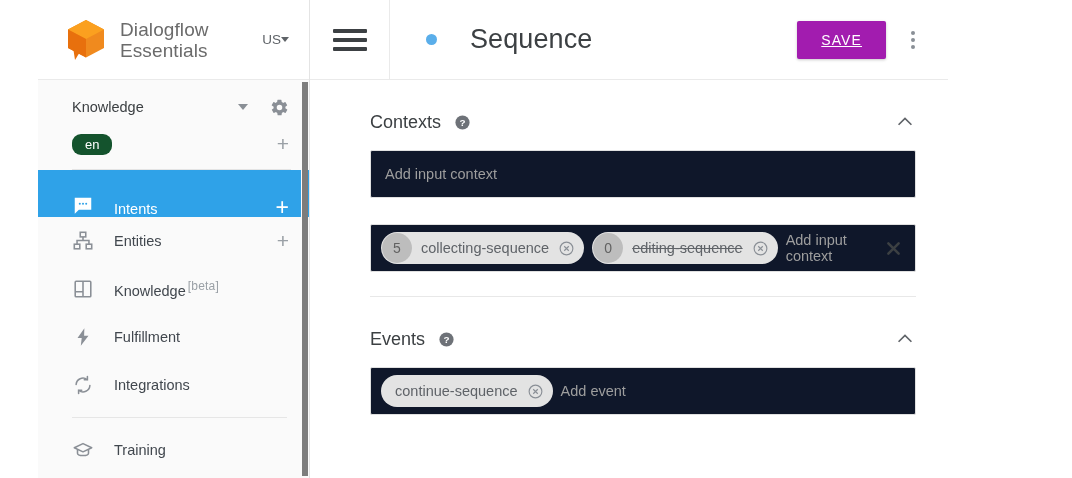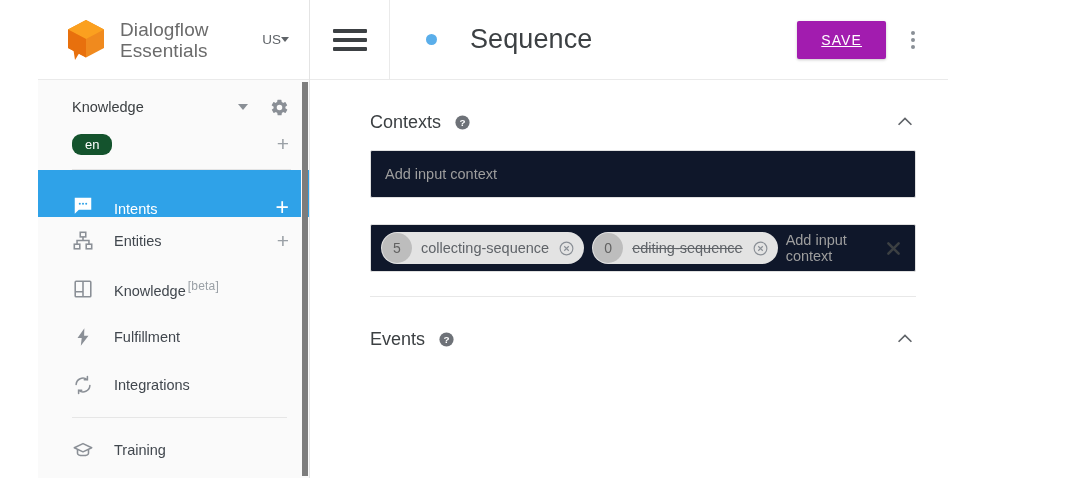--- a/index.html
+++ b/index.html
@@ -357,16 +357,28 @@
             <text x="12" y="17" font-size="14" font-family="Liberation Sans, sans-serif" fill="#fff" text-anchor="middle" font-weight="bold">?</text>
           </svg>
         </span>
         <span class="chev-up">
           <svg width="22" height="22" viewBox="0 0 24 24" fill="none" stroke="#5f6368" stroke-width="1.8">
             <path d="M5 15l7-7 7 7"></path>
           </svg>
         </span>
       </div>
 
+      <div class="field-box chips">
+        <span class="chip nopad">
+          <span class="chip-label">continue-sequence</span>
+          <span class="chip-x">
+            <svg width="17" height="17" viewBox="0 0 24 24" fill="none" stroke="#8a8f96" stroke-width="1.6">
+              <circle cx="12" cy="12" r="9"></circle>
+                <path d="M8.8 8.8l6.4 6.4M15.2 8.8l-6.4 6.4"></path>
+            </svg>
+          </span>
+        </span>
+        <span class="placeholder">Add event</span>
+      </div>
 
     </div>
   </div>
 </div>
 
 </body></html>

